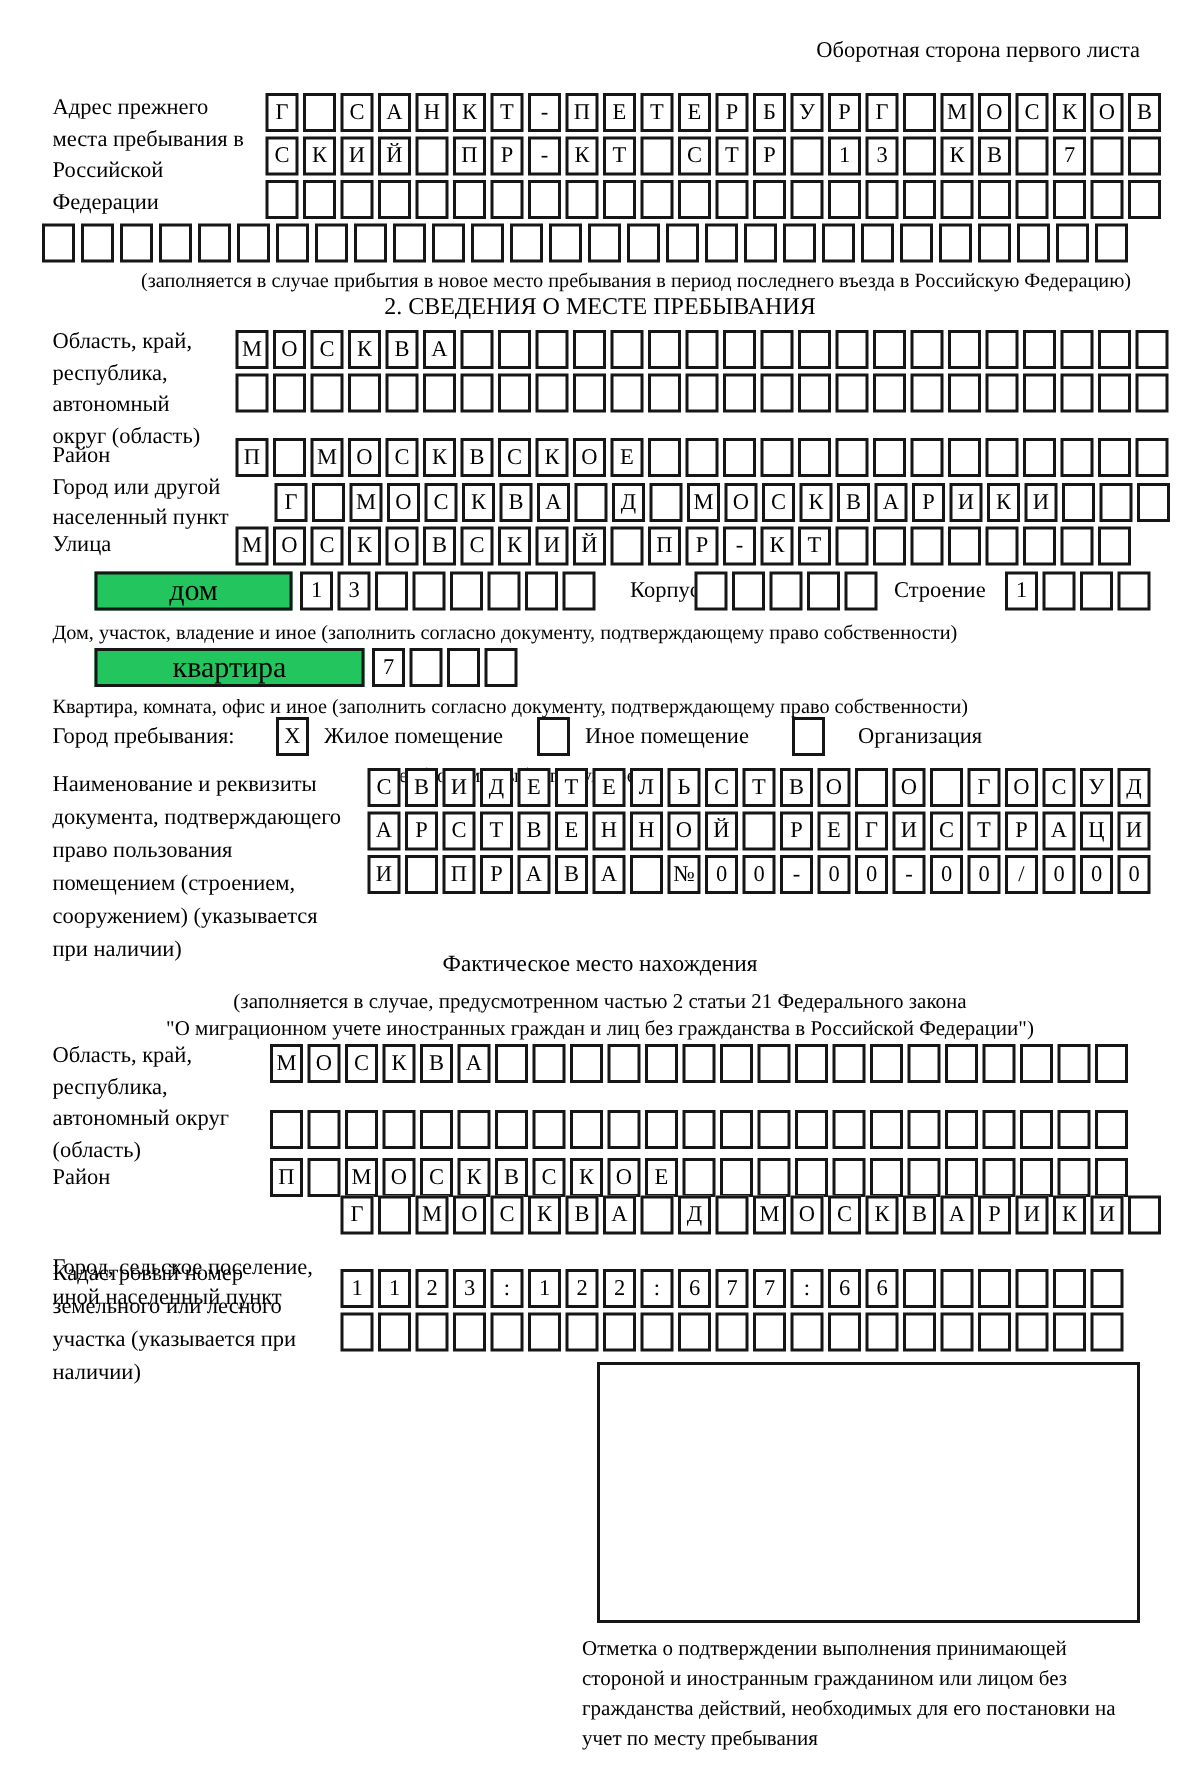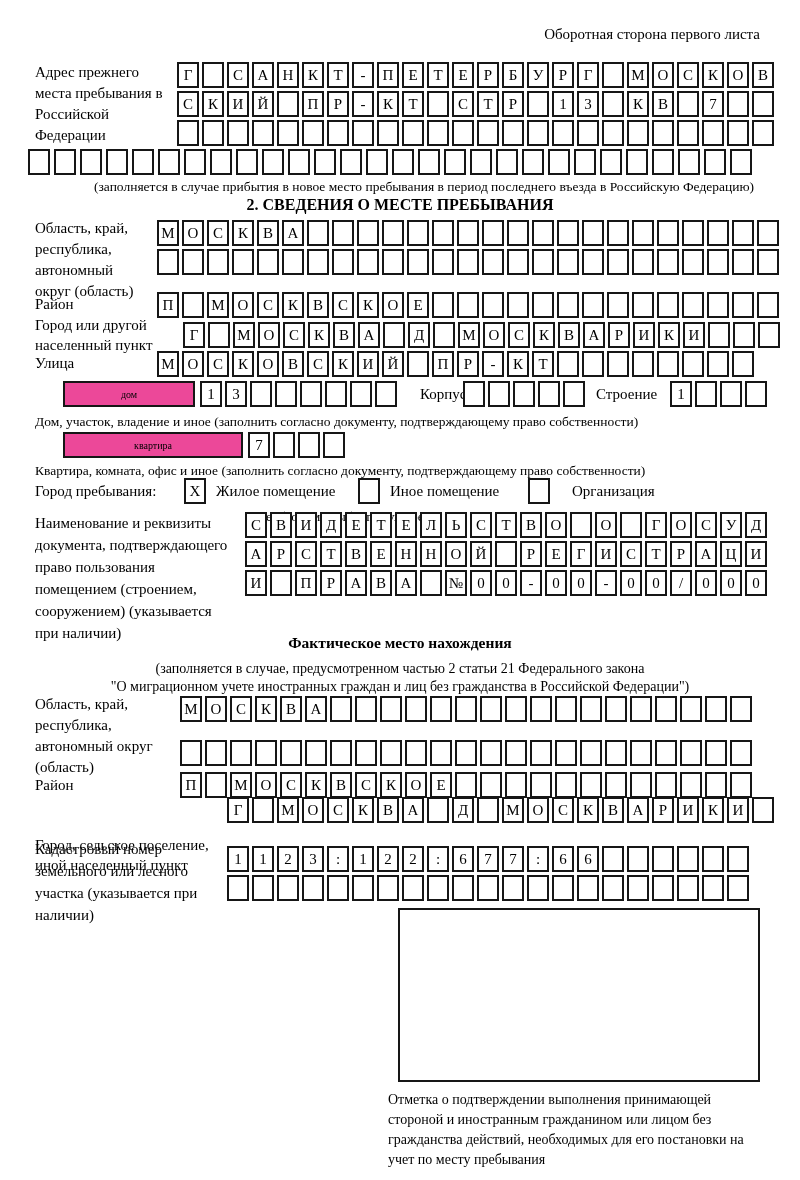--- a/index.html
+++ b/index.html
@@ -4,26 +4,26 @@
 <style>
   html,body{margin:0;padding:0;background:#fff;}
   .page{position:relative;width:800px;height:1180px;background:#fff;
         font-family:"Liberation Serif","DejaVu Serif",serif;color:#000;overflow:hidden;}
   .abs{position:absolute;}
   .cells{display:flex;gap:3px;}
   .cells-wide{gap:4px;}
   .cell{box-sizing:border-box;flex:0 0 22px;width:22px;height:26px;border:2px solid #161616;
         display:flex;align-items:center;justify-content:center;
         font-size:15px;line-height:1;background:#fff;}
-  .wbox{box-sizing:border-box;border:2px solid #161616;height:26px;background:#ec4899;
-        display:flex;align-items:center;justify-content:center;font-size:10px;}
+  .wbox{box-sizing:border-box;border:2px solid #161616;height:26px;background:#22c55e;
+        display:flex;align-items:center;justify-content:center;font-size:20px;}
   .lbl{font-size:15px;line-height:21px;}
   .sm{font-size:13.5px;line-height:17px;}
   .ctr{text-align:center;width:800px;left:0;}
-  .bold{font-weight:bold;}
+  .bold{font-weight:normal;}
   .stamp{box-sizing:border-box;border:2px solid #161616;background:#fff;}
 </style>
 </head>
 <body>
 
 <div class="page">
 
   <div class="abs lbl" style="left:35px;top:62px;width:135px;">Адрес прежнего места пребывания в Российской Федерации</div>
 
   <div class="abs lbl" style="top:24px;right:40px;">Оборотная сторона первого листа</div>

